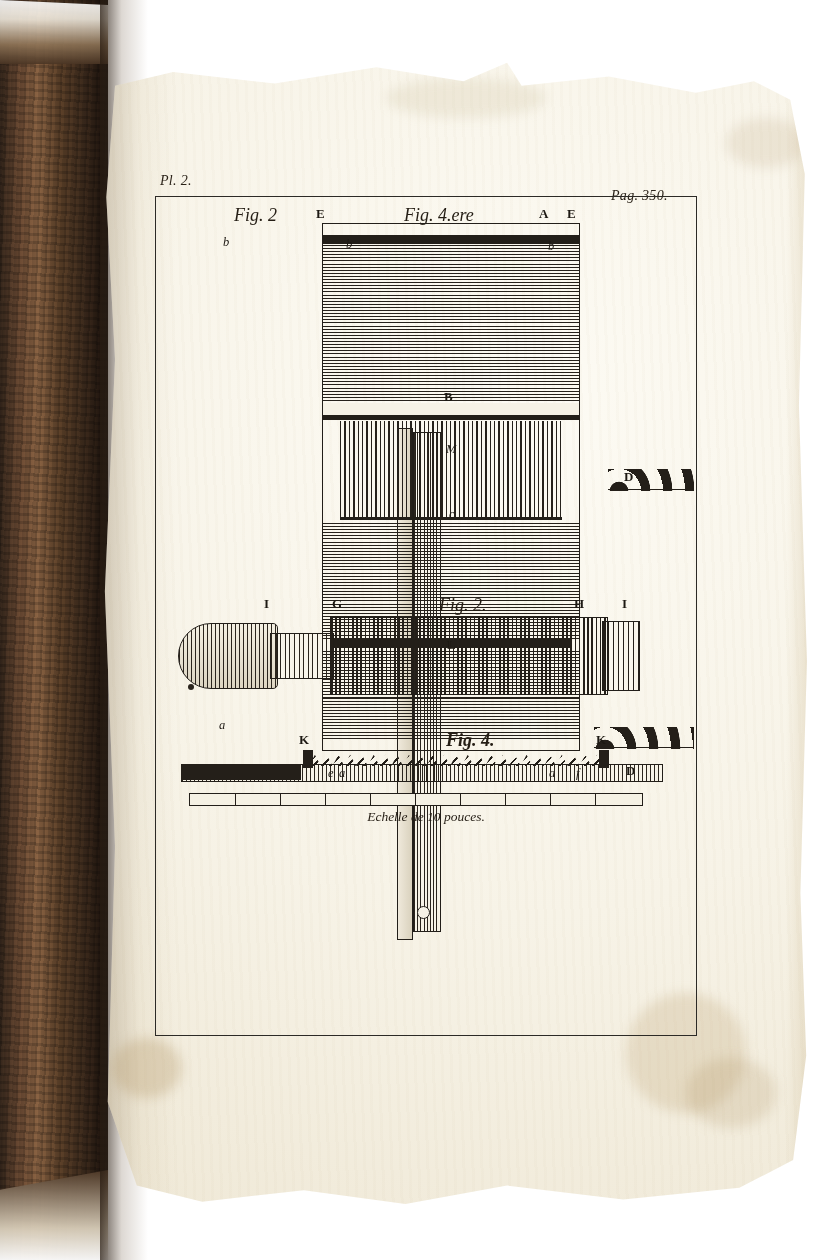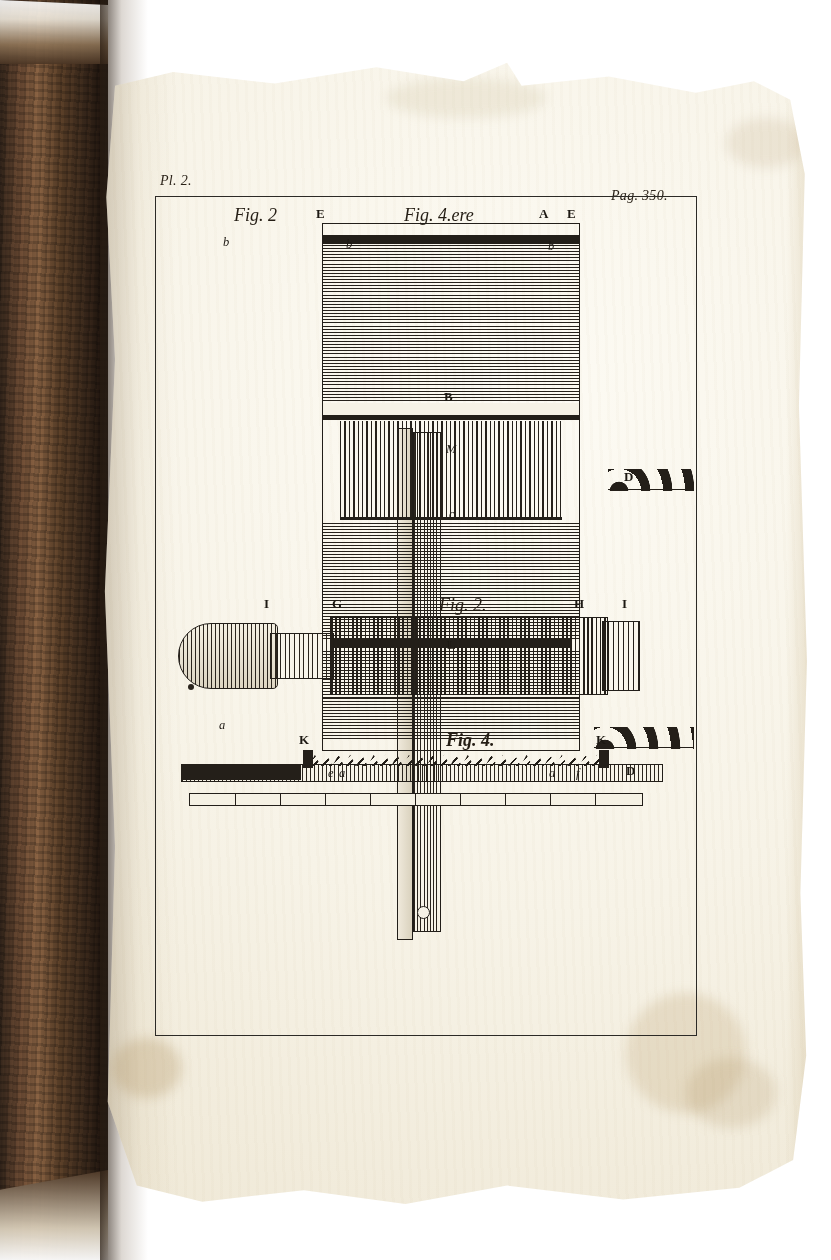--- a/index.html
+++ b/index.html
@@ -250,14 +250,15 @@
       <div class="tick" style="left:45px;"></div>
       <div class="tick" style="left:90px;"></div>
       <div class="tick" style="left:135px;"></div>
       <div class="tick" style="left:180px;"></div>
       <div class="tick" style="left:225px;"></div>
       <div class="tick" style="left:270px;"></div>
       <div class="tick" style="left:315px;"></div>
       <div class="tick" style="left:360px;"></div>
       <div class="tick" style="left:405px;"></div>
     </div>
+    <div class="scale-cap" style="top:612px;">Echelle de 10 pouces.</div>
   </div>
 </div>
 
 </body></html>

